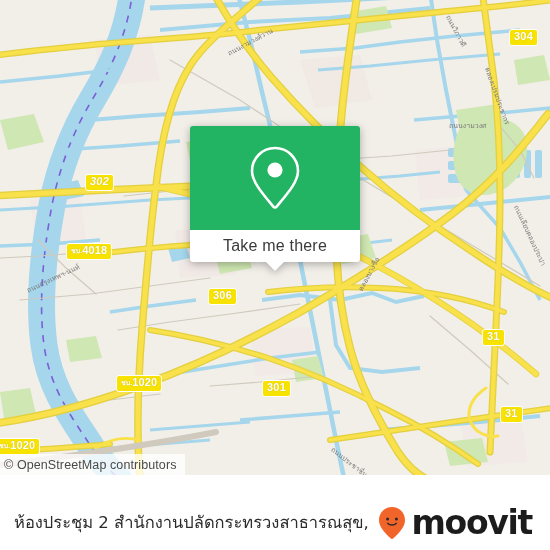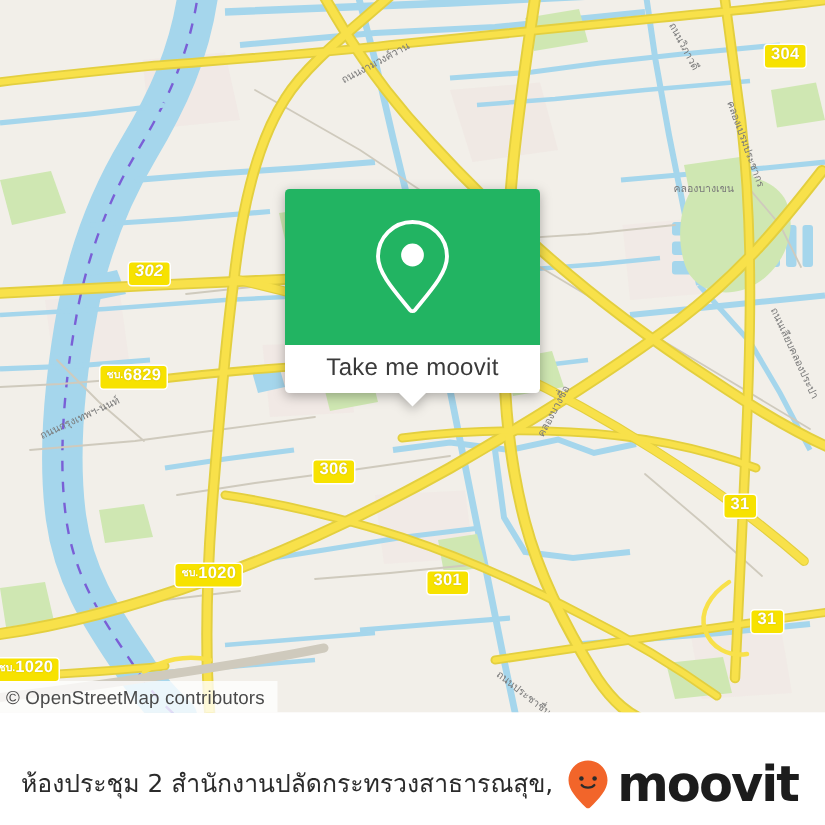--- a/index.html
+++ b/index.html
@@ -320,60 +320,60 @@
       </g>
     </svg>
 
     <div class="shield" style="left:509px; top:29px;">
       <span>304</span>
     </div>
     <div class="shield" style="left:85px; top:174px;font-style:italic;">
       <span>302</span>
     </div>
     <div class="shield" style="left:66px; top:243px;">
-      <span class="pfx">ชบ.</span><span>6829</span>
-    </div>
-    <div class="shield" style="left:208px; top:306px;">
+      <span class="pfx">ชบ.</span><span>4018</span>
+    </div>
+    <div class="shield" style="left:208px; top:288px;">
       <span>306</span>
     </div>
     <div class="shield" style="left:482px; top:329px;">
       <span>31</span>
     </div>
     <div class="shield" style="left:116px; top:375px;">
       <span class="pfx">ชบ.</span><span>1020</span>
     </div>
-    <div class="shield" style="left:262px; top:380px;margin-left:22px;">
+    <div class="shield" style="left:262px; top:380px;">
       <span>301</span>
     </div>
     <div class="shield" style="left:500px; top:406px;">
       <span>31</span>
     </div>
     <div class="shield" style="left:-6px; top:438px;">
       <span class="pfx">ชบ.</span><span>1020</span>
     </div>
 
 
     <div class="street-label" style="left:228px; top:48px; transform:rotate(-28deg);">ถนนงามวงศ์วาน</div>
     <div class="street-label" style="left:487px; top:62px; transform:rotate(70deg);">คลองเปรมประชากร</div>
     <div class="street-label" style="left:448px; top:10px; transform:rotate(62deg);">ถนนวิภาวดี</div>
-    <div class="street-label" style="left:449px; top:120px;">คลองบางเขน</div>
+    <div class="street-label" style="left:449px; top:120px;">ถนนงามวงศ</div>
     <div class="street-label" style="left:516px; top:200px; transform:rotate(65deg);">ถนนเลียบคลองประปา</div>
     <div class="street-label" style="left:360px; top:285px; transform:rotate(-62deg);">คลองบางซื่อ</div>
     <div class="street-label" style="left:27px; top:285px; transform:rotate(-25deg);">ถนนกรุงเทพฯ-นนท์</div>
     <div class="street-label" style="left:332px; top:443px; transform:rotate(38deg);">ถนนประชาชื่น</div>
 
     <div id="callout">
       <div id="callout-top">
         <svg width="56" height="68" viewBox="0 0 56 68">
           <path d="M28 4 C15.3 4 5 14.3 5 27 C5 38 16 50 26.3 62.6 C27.2 63.7 28.8 63.7 29.7 62.6 C40 50 51 38 51 27 C51 14.3 40.7 4 28 4 Z" fill="none" stroke="#ffffff" stroke-width="2.6"></path>
           <circle cx="28" cy="26" r="7.6" fill="#ffffff"></circle>
         </svg>
       </div>
       <div id="callout-bottom">
-        <span id="callout-label">Take me moovit</span>
+        <span id="callout-label">Take me there</span>
         <div id="callout-pointer"></div>
       </div>
     </div>
 
     <div id="attribution">
       <span>© OpenStreetMap contributors</span>
     </div>
   </div>
 
   <div id="footer">

